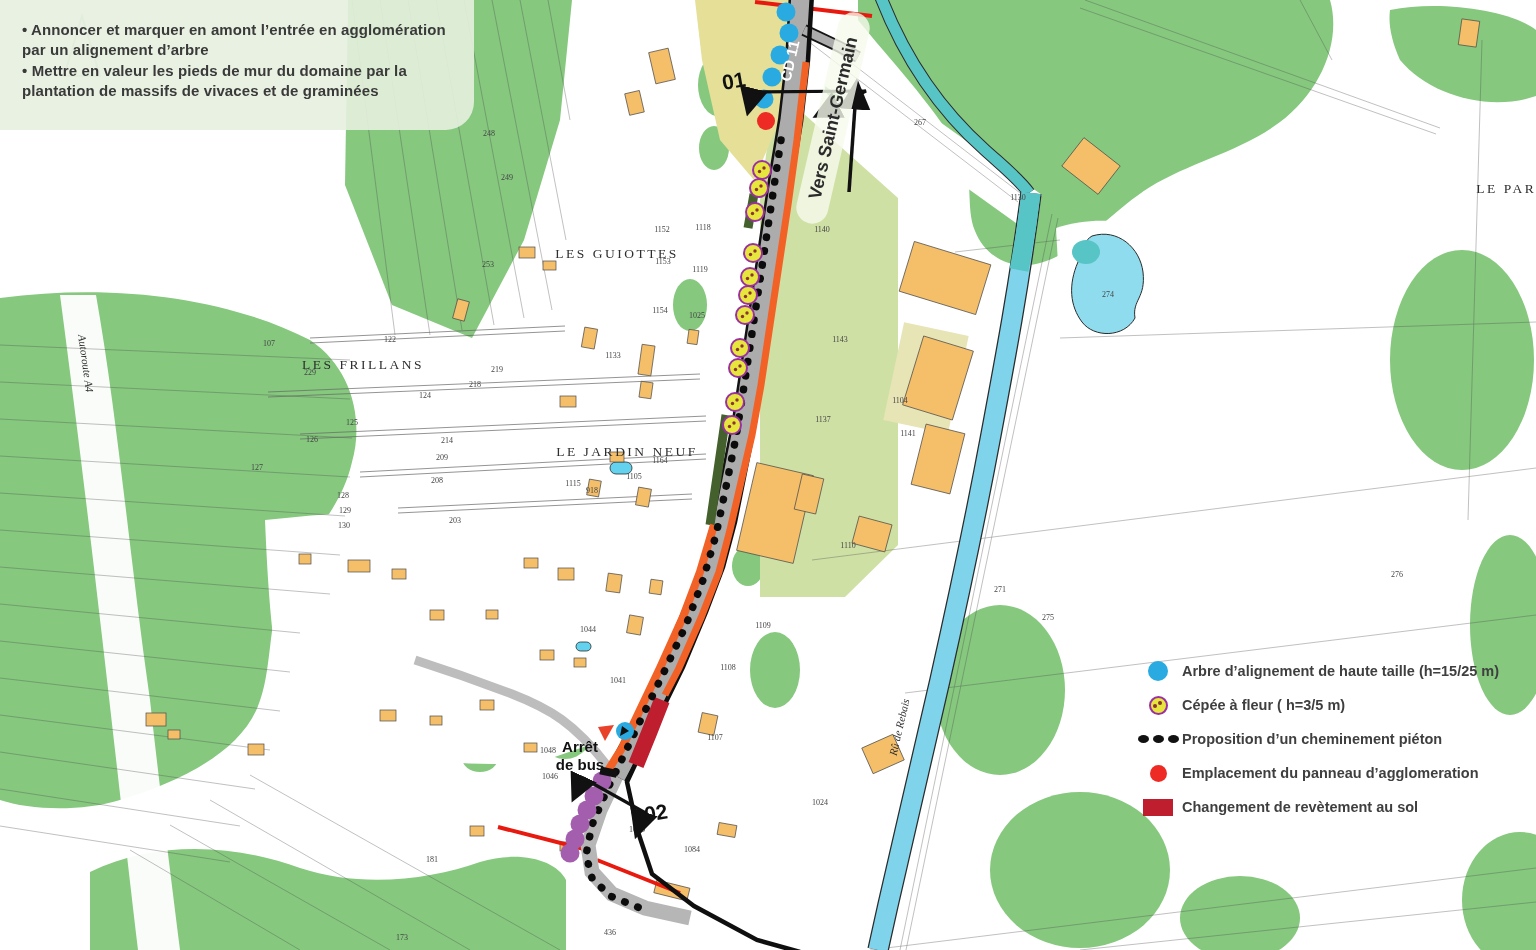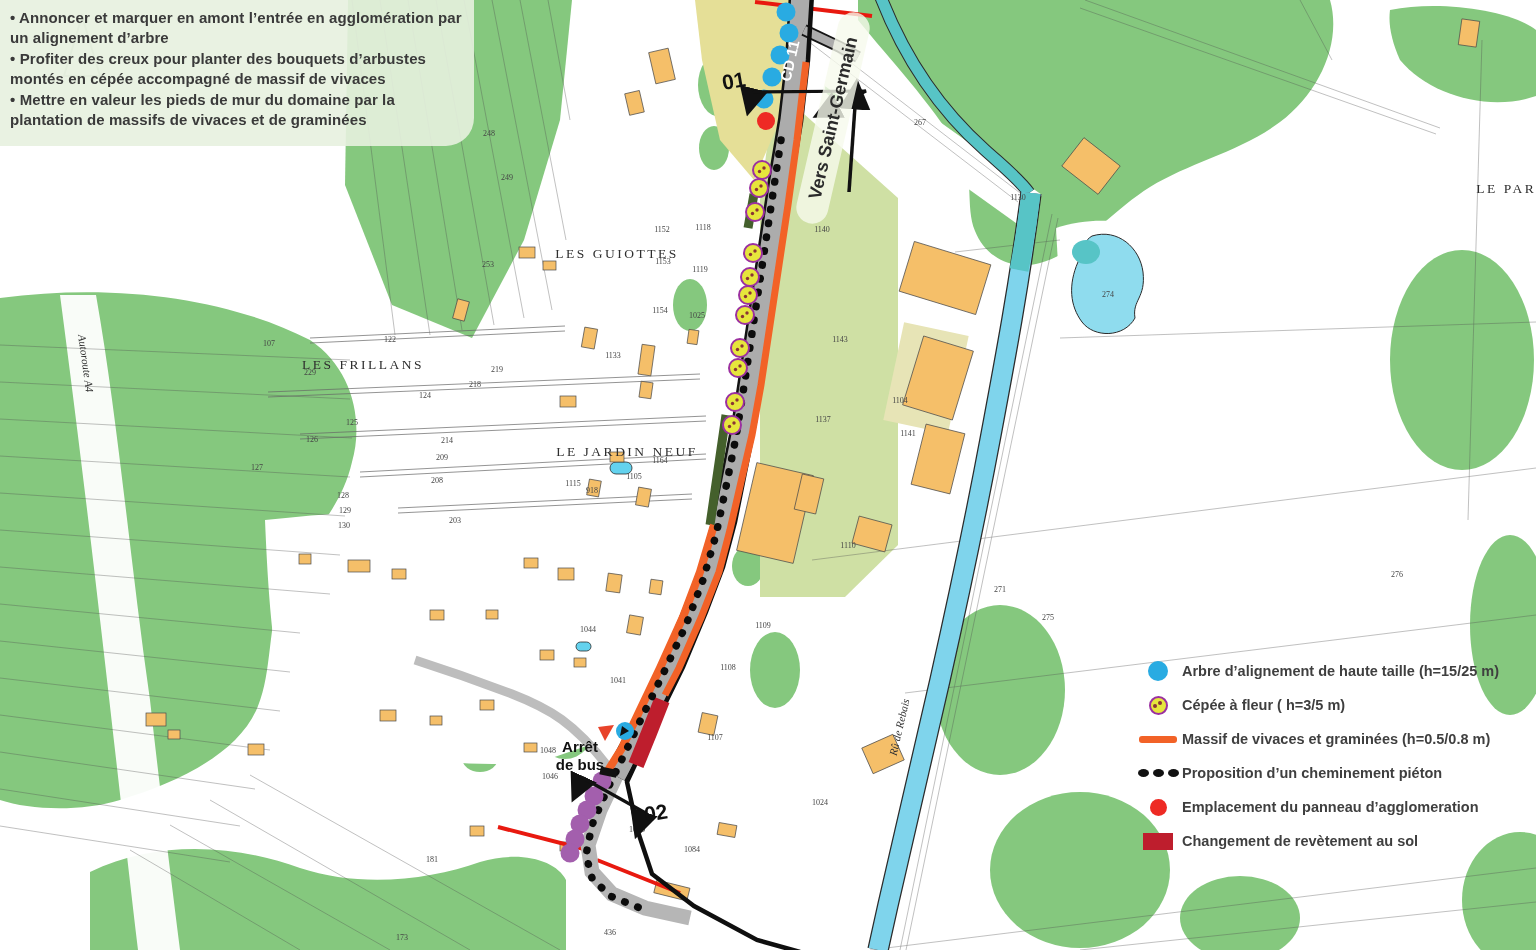--- a/index.html
+++ b/index.html
@@ -4,21 +4,21 @@
 <style>
   html,body{margin:0;padding:0;background:#fff;}
   .stage{position:relative;width:1536px;height:950px;overflow:hidden;background:#fff;
          font-family:"Liberation Sans",sans-serif;}
   .stage svg{position:absolute;left:0;top:0;}
 
   
   .notes{position:absolute;left:0;top:0;width:452px;
          background:rgba(231,241,223,.9);border-radius:0 0 28px 0;
          padding:8px 12px 16px 10px;z-index:5;}
-  .notes ul{margin:0;padding:0;list-style:none;}
+  .notes ul{margin:12px;padding:0;list-style:none;}
   .notes li{font-size:15px;font-weight:700;line-height:1.36;color:#3a3a3a;letter-spacing:.1px;}
   .notes li::before{content:"• ";}
 
   
   .legend{position:absolute;left:1134px;top:660px;width:400px;z-index:5;}
   .legend .row{display:flex;align-items:center;height:22px;margin-bottom:12px;text-align:center;}
   .legend .sym{flex:0 0 48px;display:flex;justify-content:center;align-items:center;}
   .legend .lbl{font-size:14.5px;font-weight:700;color:#3f3f3f;white-space:nowrap;}
   .dot-lg{width:20px;height:20px;border-radius:50%;display:inline-block;}
   .c-blue{background:#29ABE2;} .c-purple{background:#A35FAD;} .c-red{background:#EE2A24;width:17px;height:17px;}
@@ -325,43 +325,36 @@
     <text class="riviere" transform="translate(903,728) rotate(-77)">Rû de Rebais</text>
     <text class="riviere" transform="translate(78,335) rotate(82)" style="text-anchor:start">Autoroute A4</text>
   </g>
 
   <path d="M82,16 L64,76 L100,76 Z" fill="none" stroke="#9aa59a" stroke-width="2" opacity=".6"></path>
 </svg>
 
 <div class="notes">
   <ul>
     <li>Annoncer et marquer en amont l’entrée en agglomération par un alignement d’arbre</li>
-    <li>Profiter des creux pour planter des bouquets d’arbustes montés en cépée accompagné de massif de vivaces</li>
     <li>Mettre en valeur les pieds de mur du domaine par la plantation de massifs de vivaces et de graminées</li>
   </ul>
 </div>
 
 <div class="legend">
   <div class="row">
     <span class="sym">
           <i class="dot-lg c-blue"></i>
         </span>
     <span class="lbl">Arbre d’alignement de haute taille (h=15/25 m)</span>
   </div>
   <div class="row">
     <span class="sym">
           <i class="sym-cepee"></i>
         </span>
     <span class="lbl">Cépée à fleur ( h=3/5 m)</span>
-  </div>
-  <div class="row">
-    <span class="sym">
-          <i class="bar-massif"></i>
-        </span>
-    <span class="lbl">Massif de vivaces et graminées (h=0.5/0.8 m)</span>
   </div>
   <div class="row">
     <span class="sym">
           <span class="dots3">
             <i></i>
             <i></i>
             <i></i>
           </span>
         </span>
     <span class="lbl">Proposition d’un cheminement piéton</span>

